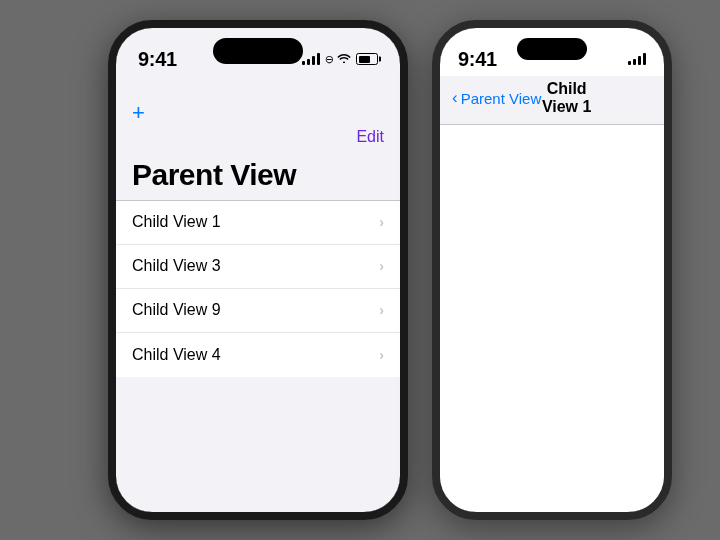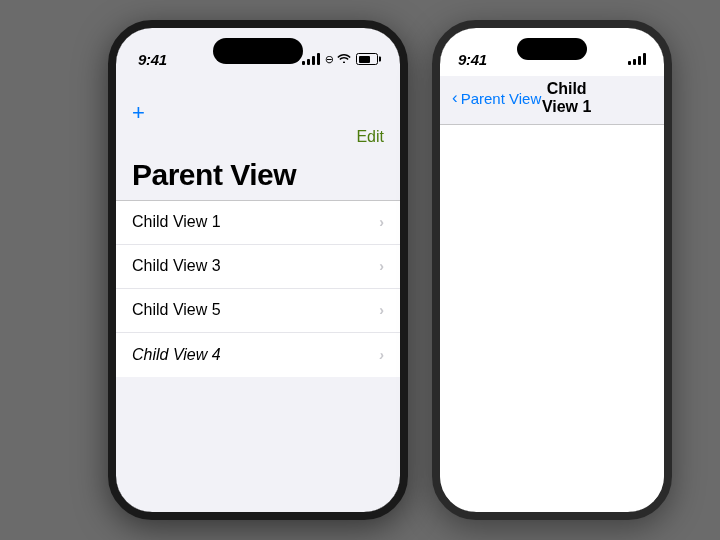--- a/index.html
+++ b/index.html
@@ -52,25 +52,24 @@
     
     .status-bar {
       display: flex;
       justify-content: space-between;
       align-items: center;
       padding: 14px 22px 0;
       height: 48px;
     }
 
     .status-time {
-      font-size: 15px;
+      font-size: 20px;
       font-weight: 600;
       color: #000;
       letter-spacing: -0.3px;
-      font-style: italic;
     }
 
     .status-icons {
       display: flex;
       align-items: center;
       gap: 5px;
     }
 
     .signal-bars {
       display: flex;
@@ -136,21 +135,21 @@
 
     .nav-add {
       color: #007aff;
       font-size: 22px;
       font-weight: 300;
       line-height: 1;
       cursor: pointer;
     }
 
     .nav-edit {
-      color: #4d7c0f;
+      color: #6d28d9;
       font-size: 16px;
       font-weight: 400;
       cursor: pointer;
       margin-top: 48px;
     }
 
     
     .large-title {
       padding: 4px 16px 8px;
       background: #f2f2f7;
@@ -182,21 +181,20 @@
       justify-content: space-between;
       padding: 12px 16px;
       background: #fff;
       border-bottom: 0.5px solid #e5e5ea;
       cursor: pointer;
       min-height: 44px;
     }
 
     .list-item:last-child {
       border-bottom: none;
-      font-style: italic;
     }
 
     .list-item-label {
       font-size: 16px;
       color: #000;
       font-weight: 400;
     }
 
     .chevron {
       color: #c7c7cc;
@@ -313,21 +311,21 @@
     <div class="list">
       <div class="list-item">
         <span class="list-item-label">Child View 1</span>
         <span class="chevron">›</span>
       </div>
       <div class="list-item">
         <span class="list-item-label">Child View 3</span>
         <span class="chevron">›</span>
       </div>
       <div class="list-item">
-        <span class="list-item-label">Child View 5</span>
+        <span class="list-item-label">Child View 9</span>
         <span class="chevron">›</span>
       </div>
       <div class="list-item">
         <span class="list-item-label">Child View 4</span>
         <span class="chevron">›</span>
       </div>
     </div>
   </div>
 </div>
 

